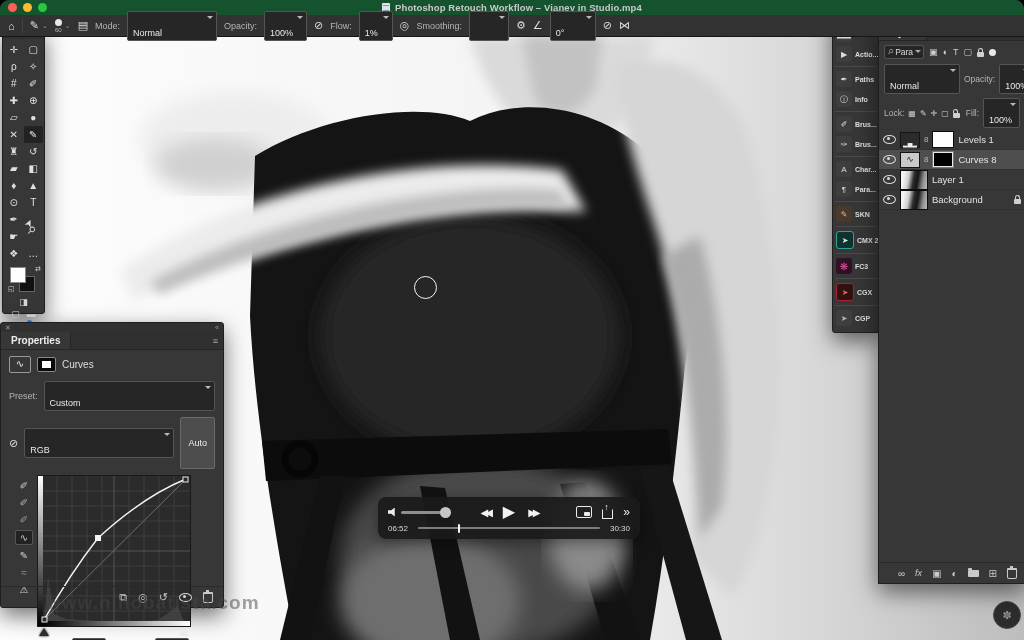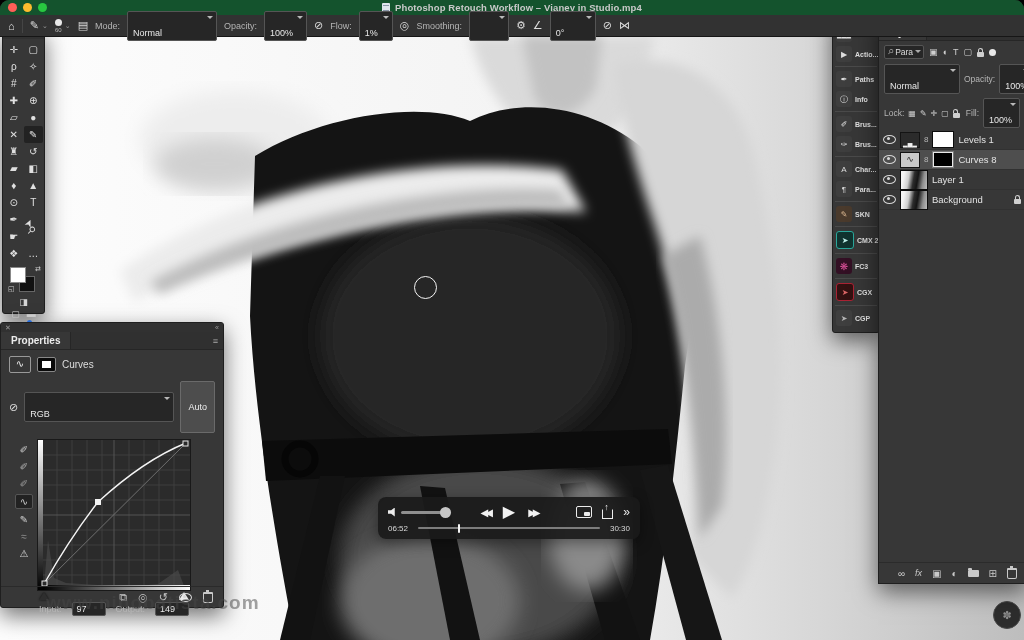--- a/index.html
+++ b/index.html
@@ -298,20 +298,24 @@
       <span>«</span>
     </div>
     <div class="ptabbar">
       <span class="ptab">Properties</span>
       <span class="pmenu">≡</span>
     </div>
     <div class="idrow">
       <span class="crv-id">∿</span>
       <span class="msk-id"></span>
       <span class="idlabel">Curves</span>
+    </div>
+    <div class="prow">
+      <span class="lbl">Preset:</span>
+      <span class="sel" style="flex:1">Custom</span>
     </div>
     <div class="prow">
       <span class="ob-icon">⊘</span>
       <span class="sel" style="flex:1">RGB</span>
       <span class="auto-btn">Auto</span>
     </div>
     <div class="curvezone">
       <div class="cstrip">
         <span>✐</span>
         <span style="opacity:.8">✐</span>

